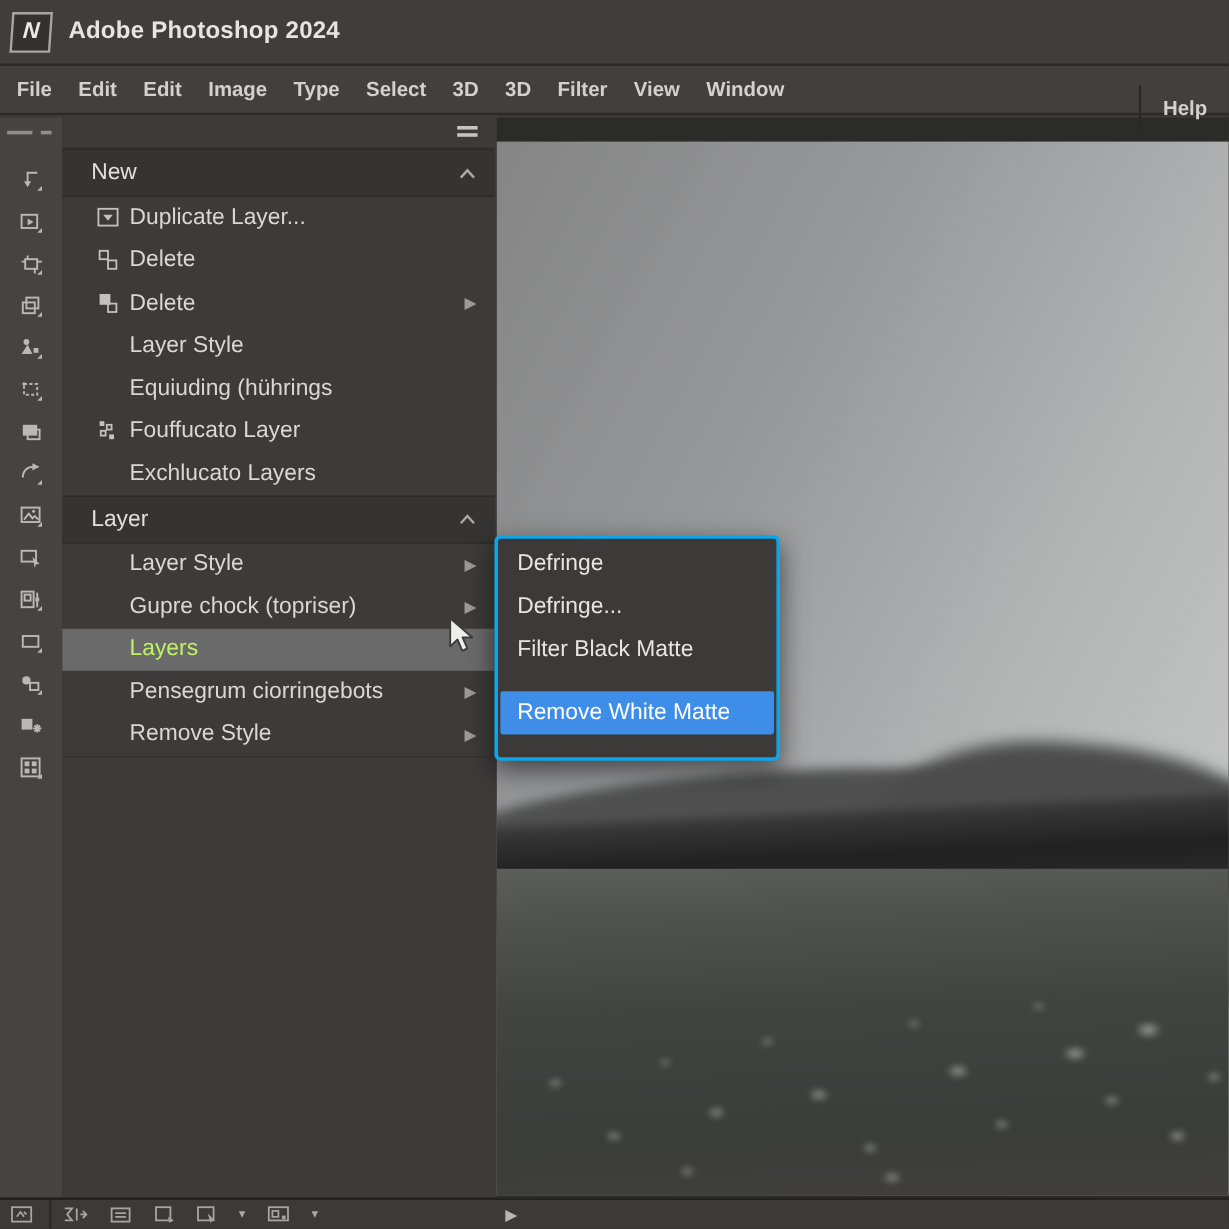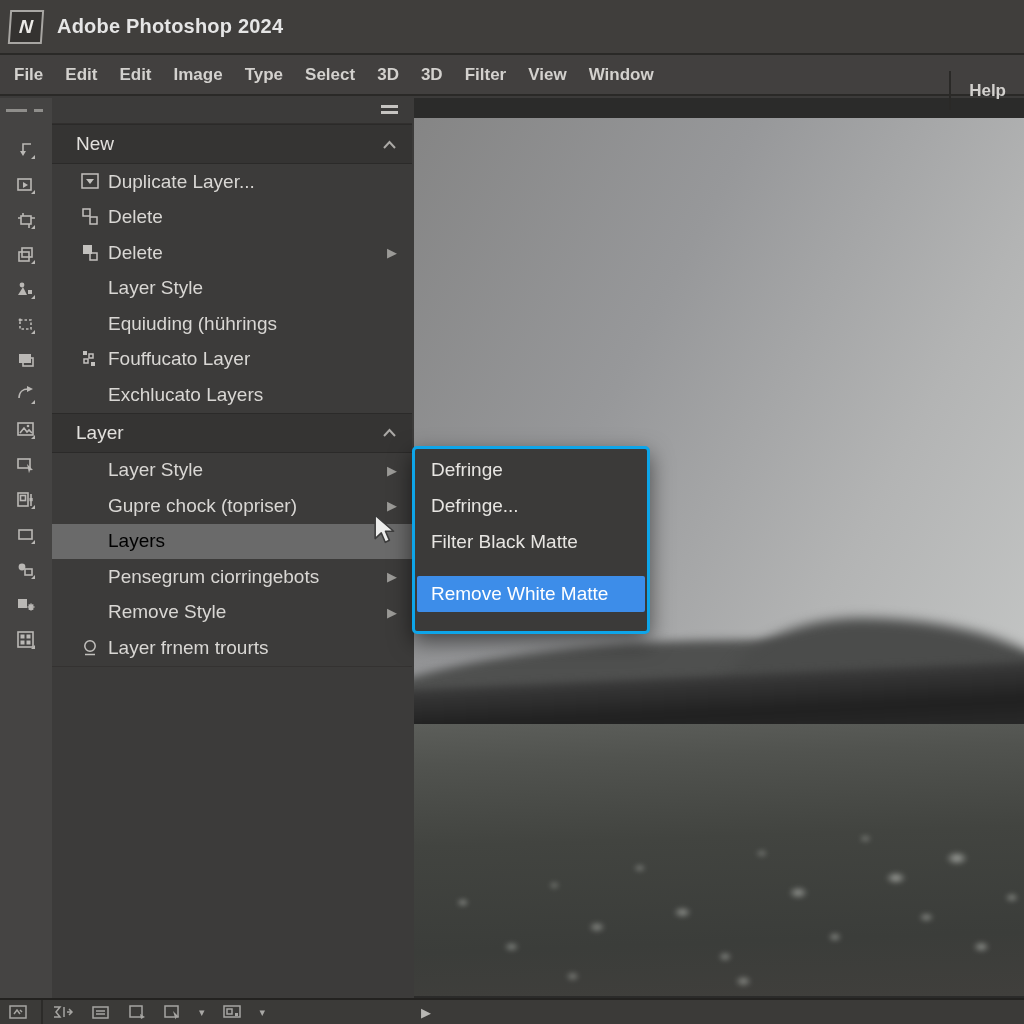--- a/index.html
+++ b/index.html
@@ -39,21 +39,21 @@
   .panel-top{height:25px;border-bottom:1px solid #312f2e;position:relative;cursor:pointer;}
   .hamburger{position:absolute;right:14px;top:7px;width:17px;}
   .hamburger i{display:block;height:3px;background:#c6c4c1;margin-bottom:3px;}
   .section-head{height:38px;background:#353433;border-top:1px solid #2b2a29;border-bottom:1px solid #2b2a29;
     display:flex;align-items:center;padding:0 15px 0 24px;font-size:19px;color:#e2e0dd;cursor:pointer;}
   .section-head .chev{margin-left:auto;}
   .prow{height:35.5px;display:flex;align-items:center;padding-right:15px;font-size:19px;color:#d9d7d4;cursor:pointer;position:relative;}
   .prow .ic{width:30px;margin-left:23px;display:flex;justify-content:center;align-items:center;flex:0 0 30px;}
   .prow .lbl{margin-left:3px;white-space:nowrap;}
   .prow .arrow{margin-left:auto;color:#9b9a97;font-size:13px;line-height:1;}
-  .prow.highlight{background:#6a6a6a;color:#000000;}
+  .prow.highlight{background:#6a6a6a;color:#bef264;}
   .panel-endline{border-top:1px solid #343231;}
   .isvg{stroke:#c3c1be;fill:none;stroke-width:1.5;}
   .ifill{fill:#c3c1be;stroke:none;}
   
   .canvas{position:absolute;left:414px;top:98px;right:0;bottom:26px;background:#2b2b2a;z-index:5;}
   .photo{position:absolute;left:0;right:0;top:20px;bottom:2px;overflow:hidden;
     background:linear-gradient(118deg,#858585 0%,#97989a 32%,#b3b4b4 62%,#c8cac9 92%);}
   .hill{position:absolute;left:-12%;width:132%;top:59.5%;height:22%;background:#4f504f;
     border-radius:100% 100% 0 0/90% 60% 0 0;filter:blur(5px);}
   .hill2{position:absolute;left:50%;width:58%;top:57%;height:15%;background:#4b4c4b;
@@ -342,29 +342,20 @@
   <div class="prow">
     <span class="ic"></span>
     <span class="lbl">Pensegrum ciorringebots</span>
     <span class="arrow">▶</span>
   </div>
   <div class="prow">
     <span class="ic"></span>
     <span class="lbl">Remove Style</span>
     <span class="arrow">▶</span>
   </div>
-  <div class="prow">
-    <span class="ic">
-      <svg width="20" height="20">
-          <circle class="isvg" cx="10" cy="8" r="5.2"></circle>
-          <path class="isvg" d="M5 16.5h10"></path>
-        </svg>
-      </span>
-    <span class="lbl">Layer frnem trourts</span>
-  </div>
   <div class="panel-endline"></div>
 </div>
 
 <div class="ctxmenu">
   <div class="cm-row">
     <span>Defringe</span>
   </div>
   <div class="cm-row">
     <span>Defringe...</span>
   </div>

